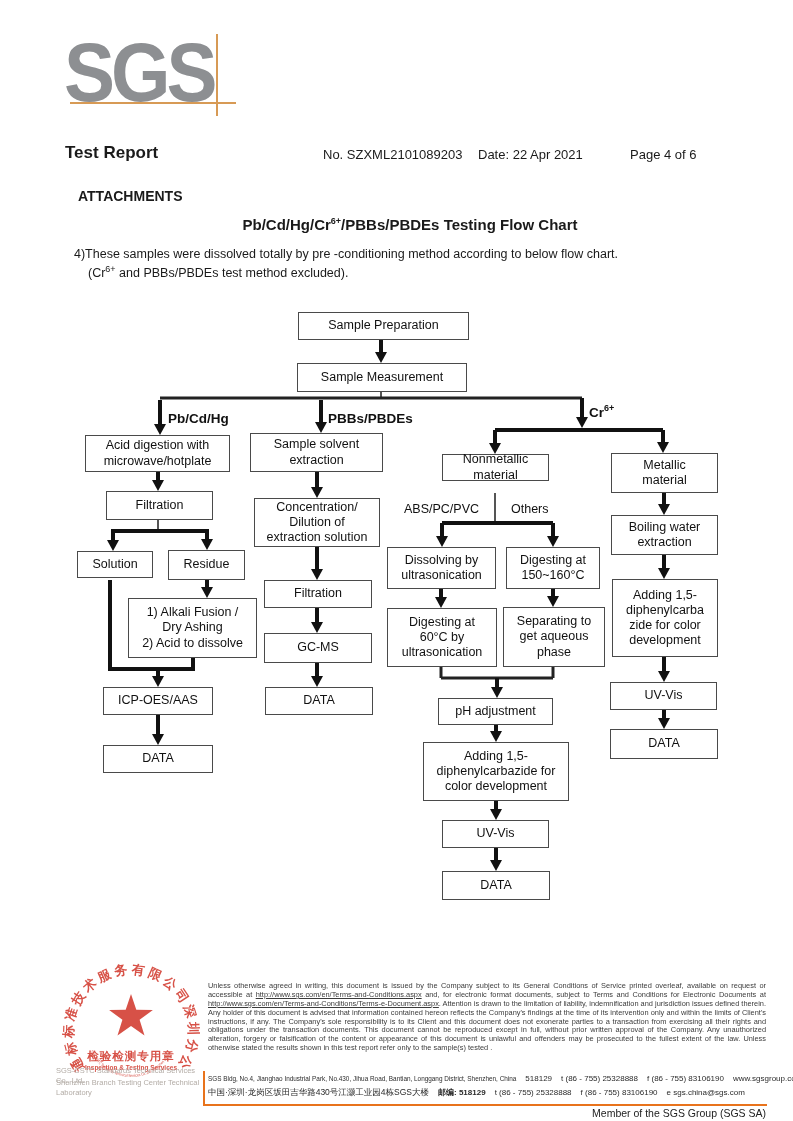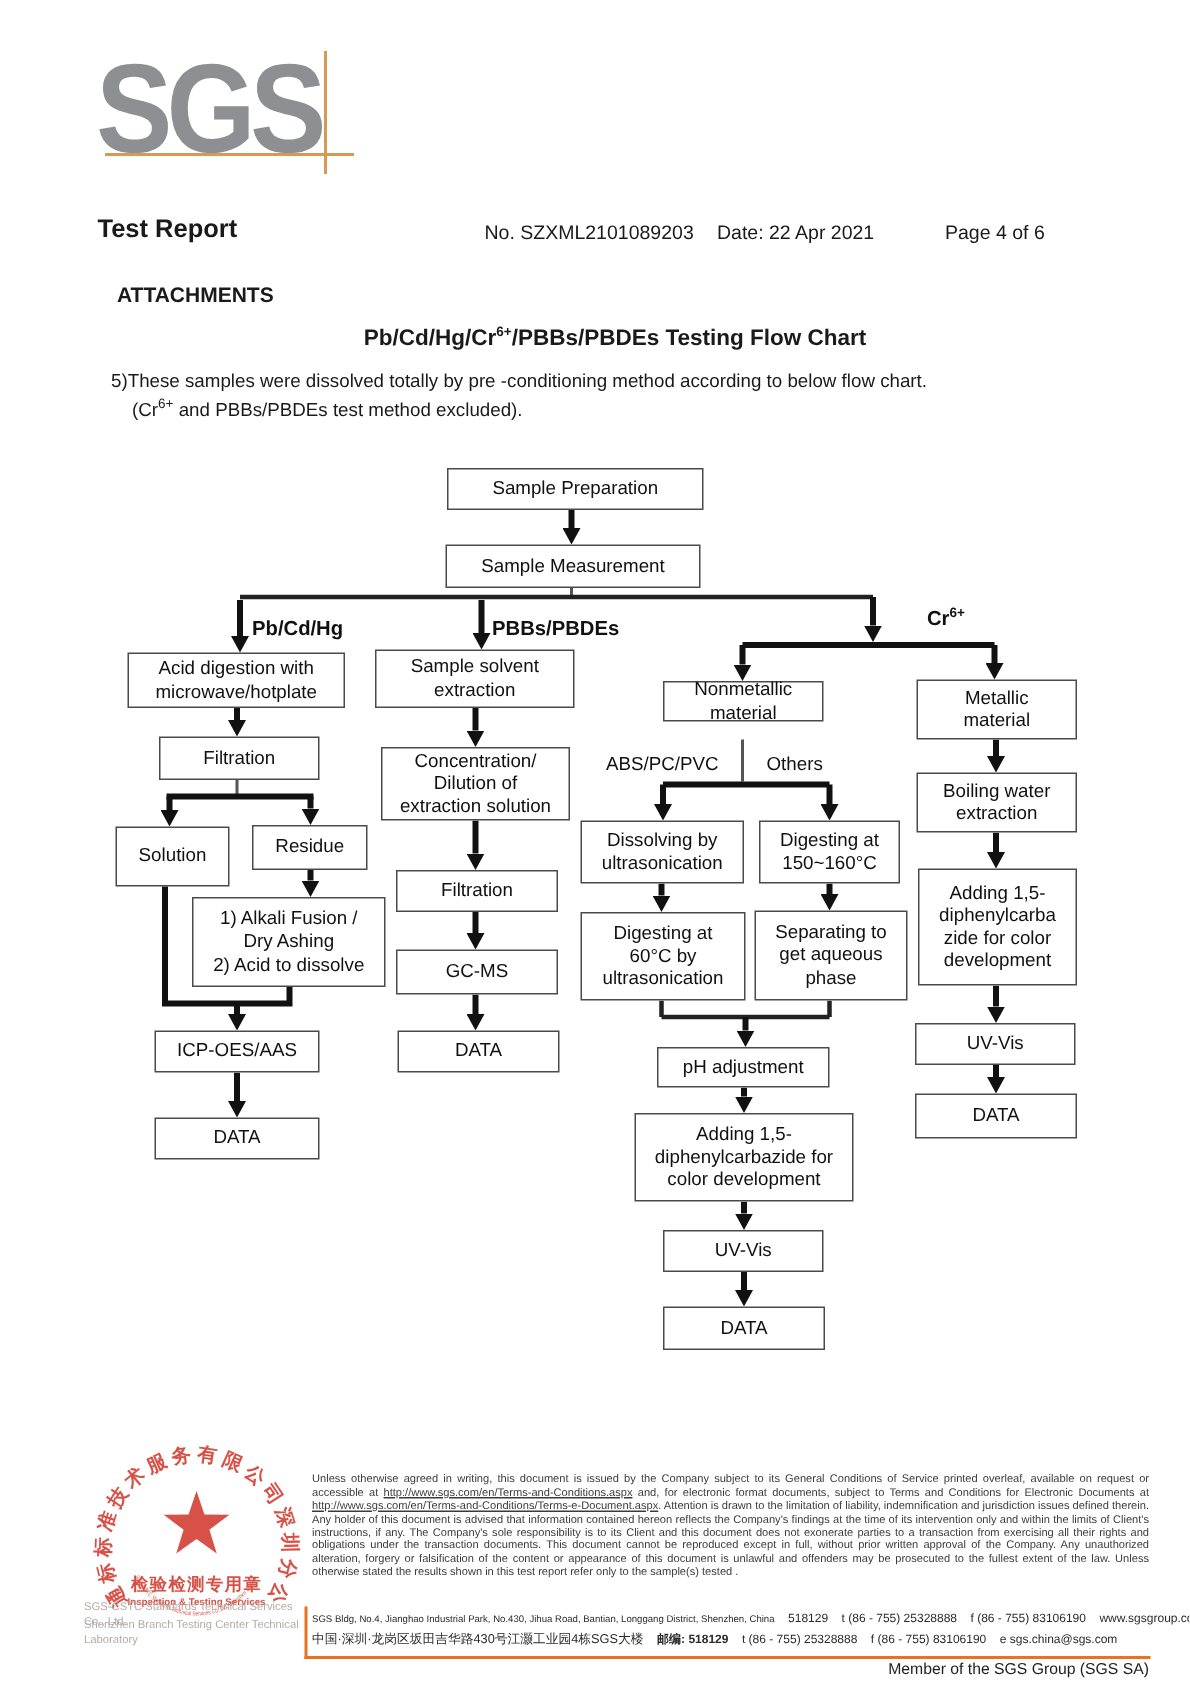--- a/index.html
+++ b/index.html
@@ -51,21 +51,21 @@
   <div class="abs logo-vline" style="left:216px;top:34px;height:82px;"></div>
   <div class="abs logo-hline" style="left:70px;top:102px;width:166px;"></div>
 
   <div class="abs h-title" style="left:65px;top:143px;">Test Report</div>
   <div class="abs h-meta" style="left:283px;top:147px;margin-left:40px;">No. SZXML2101089203</div>
   <div class="abs h-meta" style="left:478px;top:147px;">Date: 22 Apr 2021</div>
   <div class="abs h-meta" style="left:630px;top:147px;">Page 4 of 6</div>
 
   <div class="abs attach" style="left:78px;top:188px;">ATTACHMENTS</div>
   <div class="abs chart-title" style="left:60px;top:216px;"><span>Pb/Cd/Hg/Cr</span><sup>6+</sup><span>/PBBs/PBDEs Testing Flow Chart</span></div>
-  <div class="abs note" style="left:74px;top:247px;">5)These samples were dissolved totally by pre -conditioning method according to below flow chart.</div>
+  <div class="abs note" style="left:74px;top:247px;">4)These samples were dissolved totally by pre -conditioning method according to below flow chart.</div>
   <div class="abs note" style="left:88px;top:264px;"><span>(Cr</span><sup>6+</sup><span> and PBBs/PBDEs  test method excluded).</span></div>
 
   <svg class="abs" style="left:0;top:0;" width="793" height="930">
     <defs>
       <marker id="ah" viewBox="0 0 11 12" refX="0" refY="6" markerWidth="11" markerHeight="12" markerUnits="userSpaceOnUse" orient="auto">
         <path d="M0,0 L11,6 L0,12 Z" fill="#111"></path>
       </marker>
     </defs>
     <path class="thick" d="M381,340 V352" marker-end="url(#ah)"></path>
     <path class="thin" d="M381,392 V398"></path>
@@ -108,21 +108,21 @@
     <path class="thick" d="M664,657 V671" marker-end="url(#ah)"></path>
     <path class="thick" d="M664,710 V718" marker-end="url(#ah)"></path>
   </svg>
 
   <div class="fbox" style="left:298px;top:312px;width:171px;height:28px;">Sample Preparation</div>
   <div class="fbox" style="left:297px;top:363px;width:170px;height:29px;">Sample Measurement</div>
 
   <div class="fbox" style="left:85px;top:435px;width:145px;height:37px;">Acid digestion with
 microwave/hotplate</div>
   <div class="fbox" style="left:106px;top:491px;width:107px;height:29px;">Filtration</div>
-  <div class="fbox" style="left:77px;top:551px;width:76px;height:40px;">Solution</div>
+  <div class="fbox" style="left:77px;top:551px;width:76px;height:27px;">Solution</div>
   <div class="fbox" style="left:168px;top:550px;width:77px;height:30px;">Residue</div>
   <div class="fbox" style="left:128px;top:598px;width:129px;height:60px;">1) Alkali Fusion /
 Dry Ashing
 2) Acid to dissolve</div>
   <div class="fbox" style="left:103px;top:687px;width:110px;height:28px;">ICP-OES/AAS</div>
   <div class="fbox" style="left:103px;top:745px;width:110px;height:28px;">DATA</div>
 
   <div class="fbox" style="left:250px;top:433px;width:133px;height:39px;">Sample solvent
 extraction</div>
   <div class="fbox" style="left:254px;top:498px;width:126px;height:49px;">Concentration/
@@ -157,21 +157,21 @@
 
   <div class="fbox" style="left:438px;top:698px;width:115px;height:27px;">pH adjustment</div>
   <div class="fbox" style="left:423px;top:742px;width:146px;height:59px;">Adding 1,5-
 diphenylcarbazide for
 color development</div>
   <div class="fbox" style="left:442px;top:820px;width:107px;height:28px;">UV-Vis</div>
   <div class="fbox" style="left:442px;top:871px;width:108px;height:29px;">DATA</div>
 
   <div class="blabel" style="left:168px;top:411px;">Pb/Cd/Hg</div>
   <div class="blabel" style="left:328px;top:411px;">PBBs/PBDEs</div>
-  <div class="blabel" style="left:589px;top:403px;margin-left:29px;"><span>Cr</span><sup>6+</sup></div>
+  <div class="blabel" style="left:589px;top:403px;"><span>Cr</span><sup>6+</sup></div>
   <div class="slabel" style="left:404px;top:502px;">ABS/PC/PVC</div>
   <div class="slabel" style="left:511px;top:502px;">Others</div>
 
   <svg class="abs" style="left:56px;top:957px;" width="150" height="150" viewBox="0 0 150 150" opacity="0.88">
     <defs>
       <path id="arcTop" d="M30.6,112.3 A58,58 0 1 1 119.4,112.3" fill="none"></path>
       <path id="arcBottom" d="M34.2,94 A45,45 0 0 0 115.8,94" fill="none"></path>
     </defs>
     <text class="stamp-red" style="font-size:13px;font-weight:bold;letter-spacing:3.2px;font-family:'DejaVu Sans',sans-serif;">
       <textPath href="#arcTop" startOffset="2">通标标准技术服务有限公司深圳分公司</textPath>

